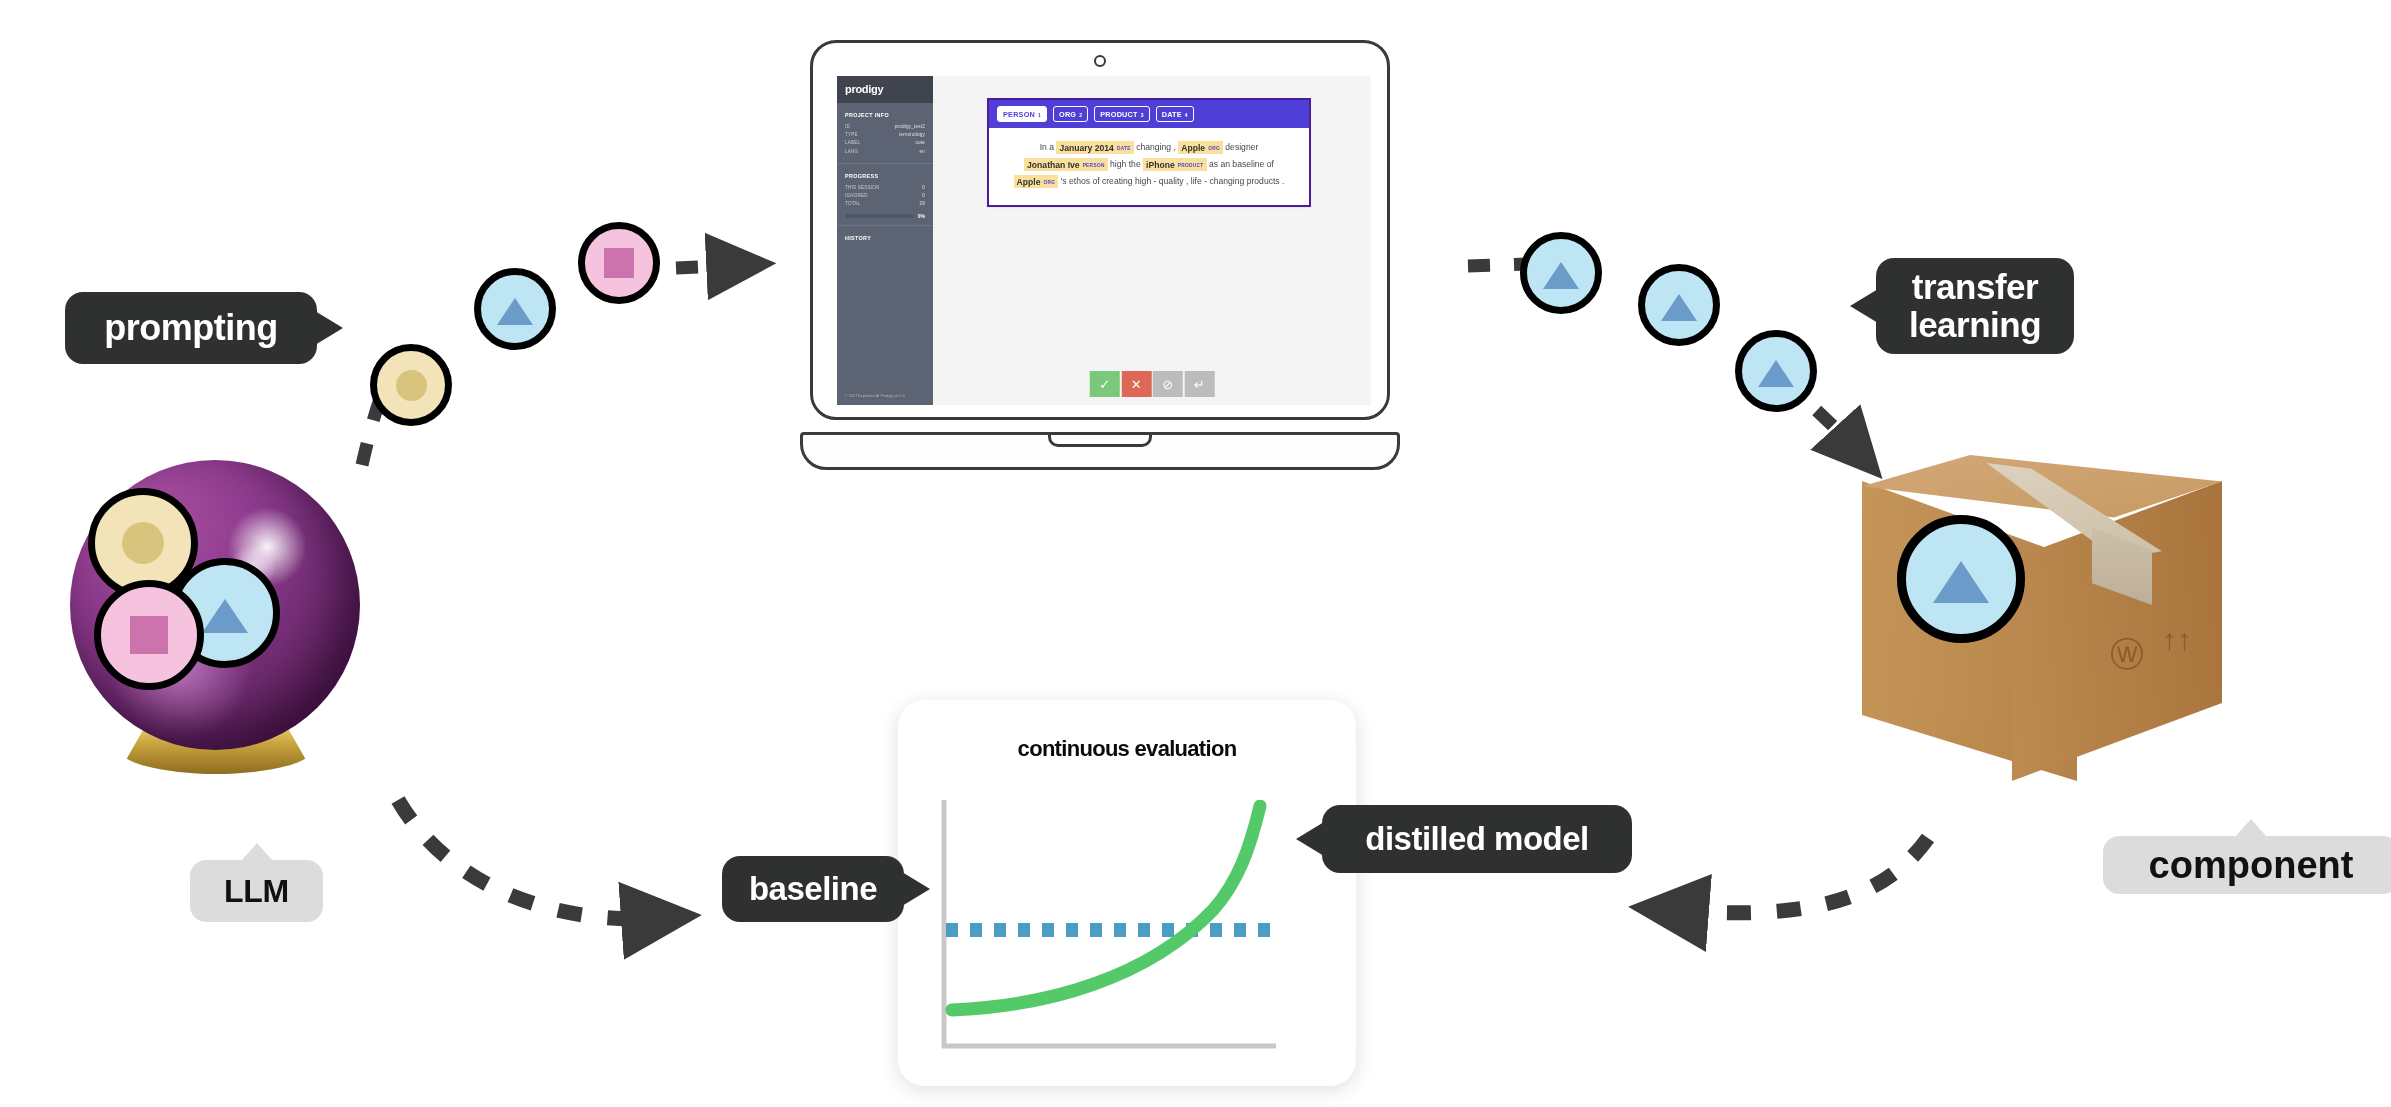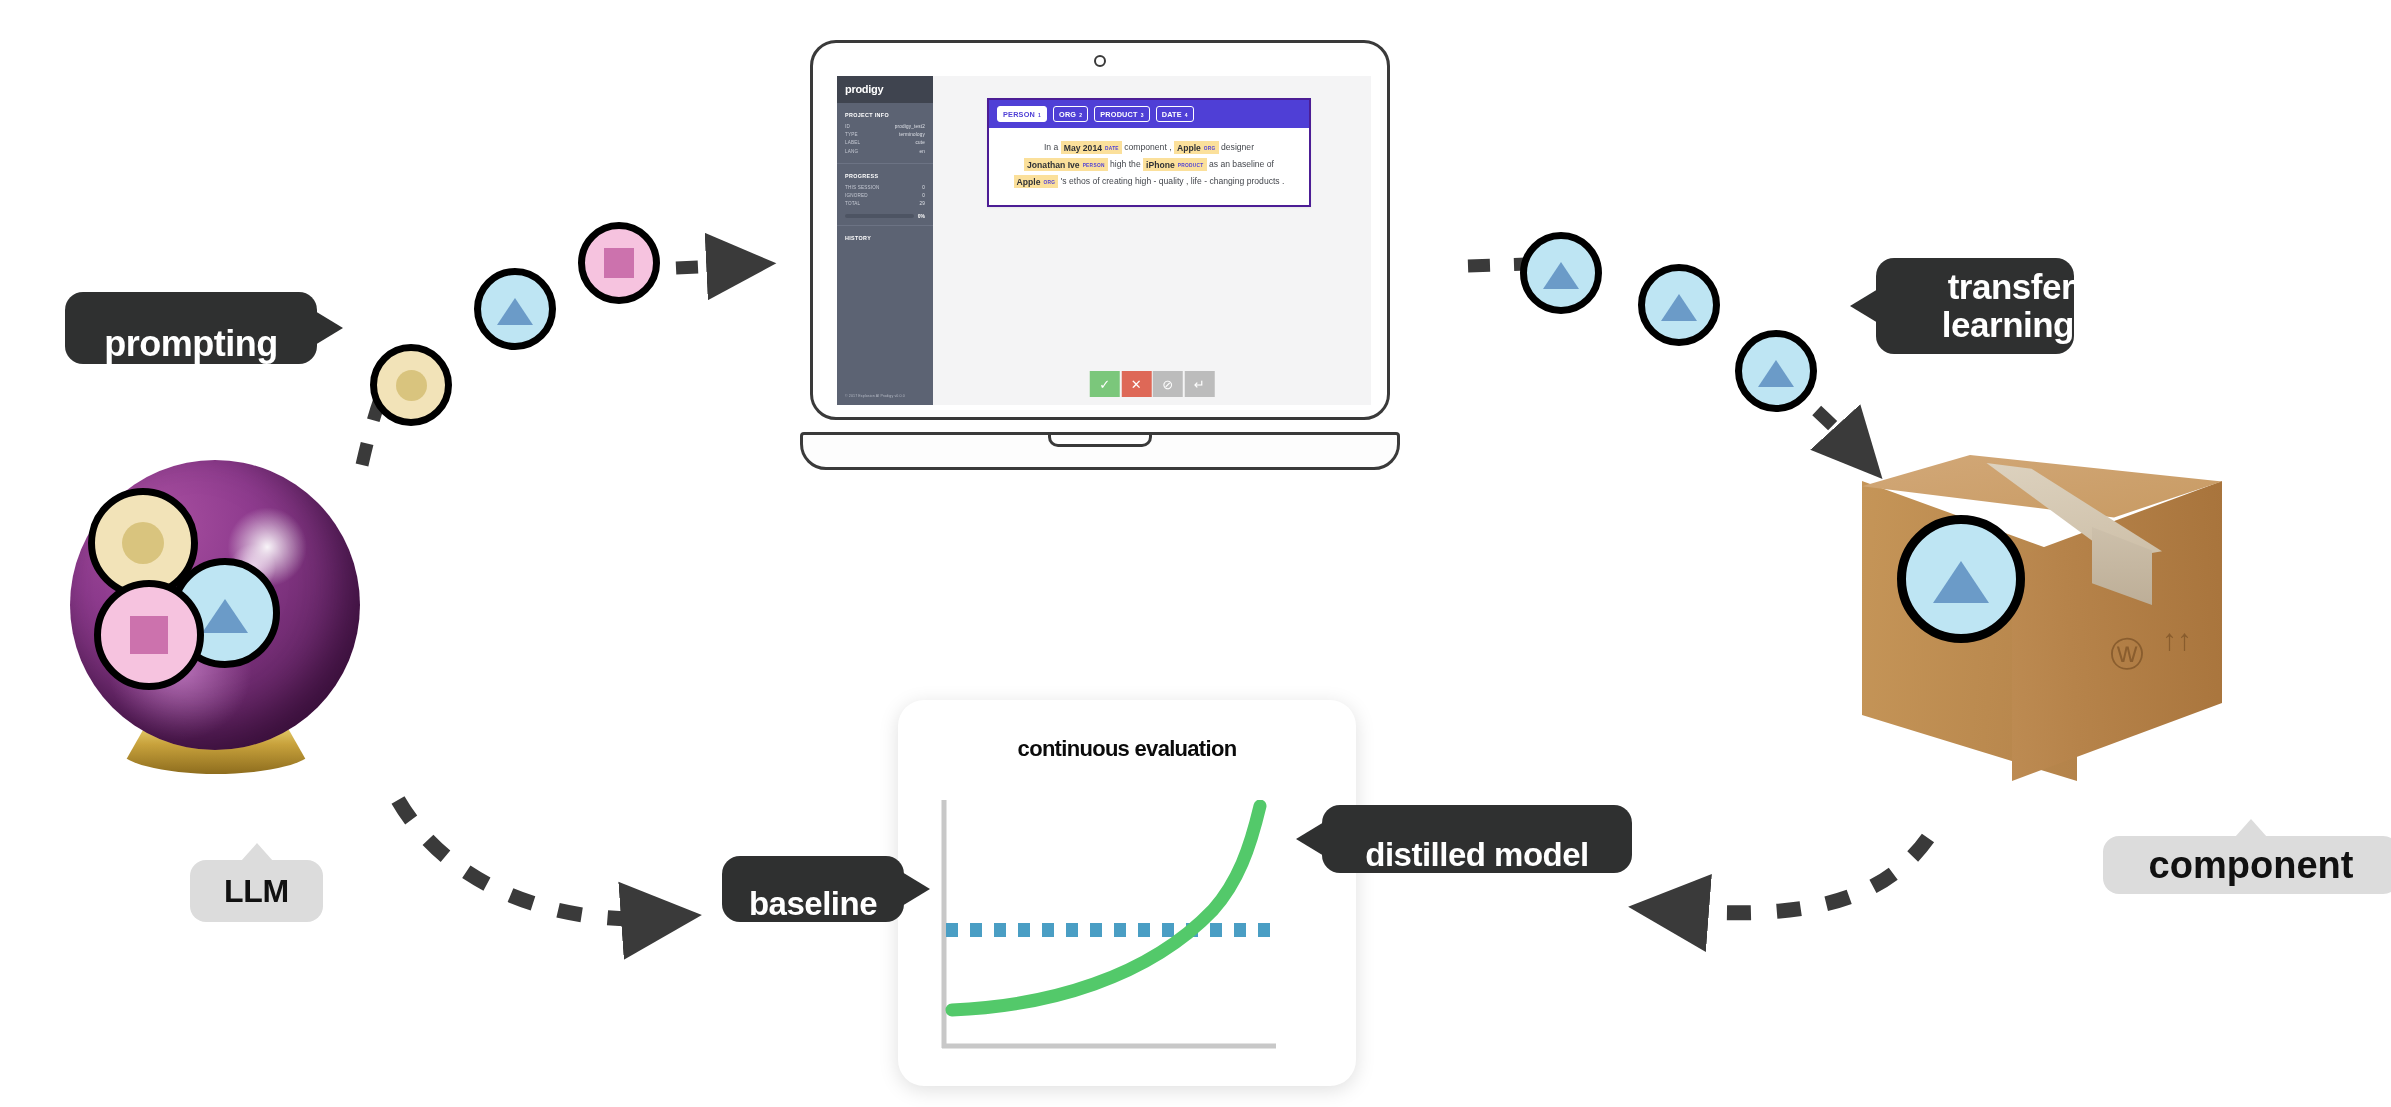--- a/index.html
+++ b/index.html
@@ -27,21 +27,21 @@
   }
 
   
   .bubble-dark {
     position: absolute;
     background: #2f3030;
     color: #ffffff;
     border-radius: 18px;
     font-weight: bold;
     display: flex;
-    align-items: flex-end;
+    align-items: center;
     justify-content: center;
     text-align: center;
     line-height: 1.08;
     letter-spacing: -0.5px;
     box-sizing: border-box;
   }
   .bubble-dark .tail {
     position: absolute;
     width: 0; height: 0;
   }
@@ -550,22 +550,22 @@
                 <span class="n">3</span>
               </div>
               <div class="pr-label">
                 <span>DATE</span>
                 <span class="n">4</span>
               </div>
             </div>
 
             <div class="pr-text">
               <span>In a</span>
-              <span class="ent"><span>May 2014</span><span class="etag">DATE</span></span>
-              <span>component ,</span>
+              <span class="ent"><span>January 2014</span><span class="etag">DATE</span></span>
+              <span>changing ,</span>
               <span class="ent"><span>Apple</span><span class="etag">ORG</span></span>
               <span>designer</span>
               <span class="ent"><span>Jonathan Ive</span><span class="etag">PERSON</span></span>
               <span>high the</span>
               <span class="ent"><span>iPhone</span><span class="etag">PRODUCT</span></span>
               <span>as an baseline of</span>
               <span class="ent"><span>Apple</span><span class="etag">ORG</span></span>
               <span>'s ethos of creating high - quality , life - changing products .</span>
             </div>
           </div>

